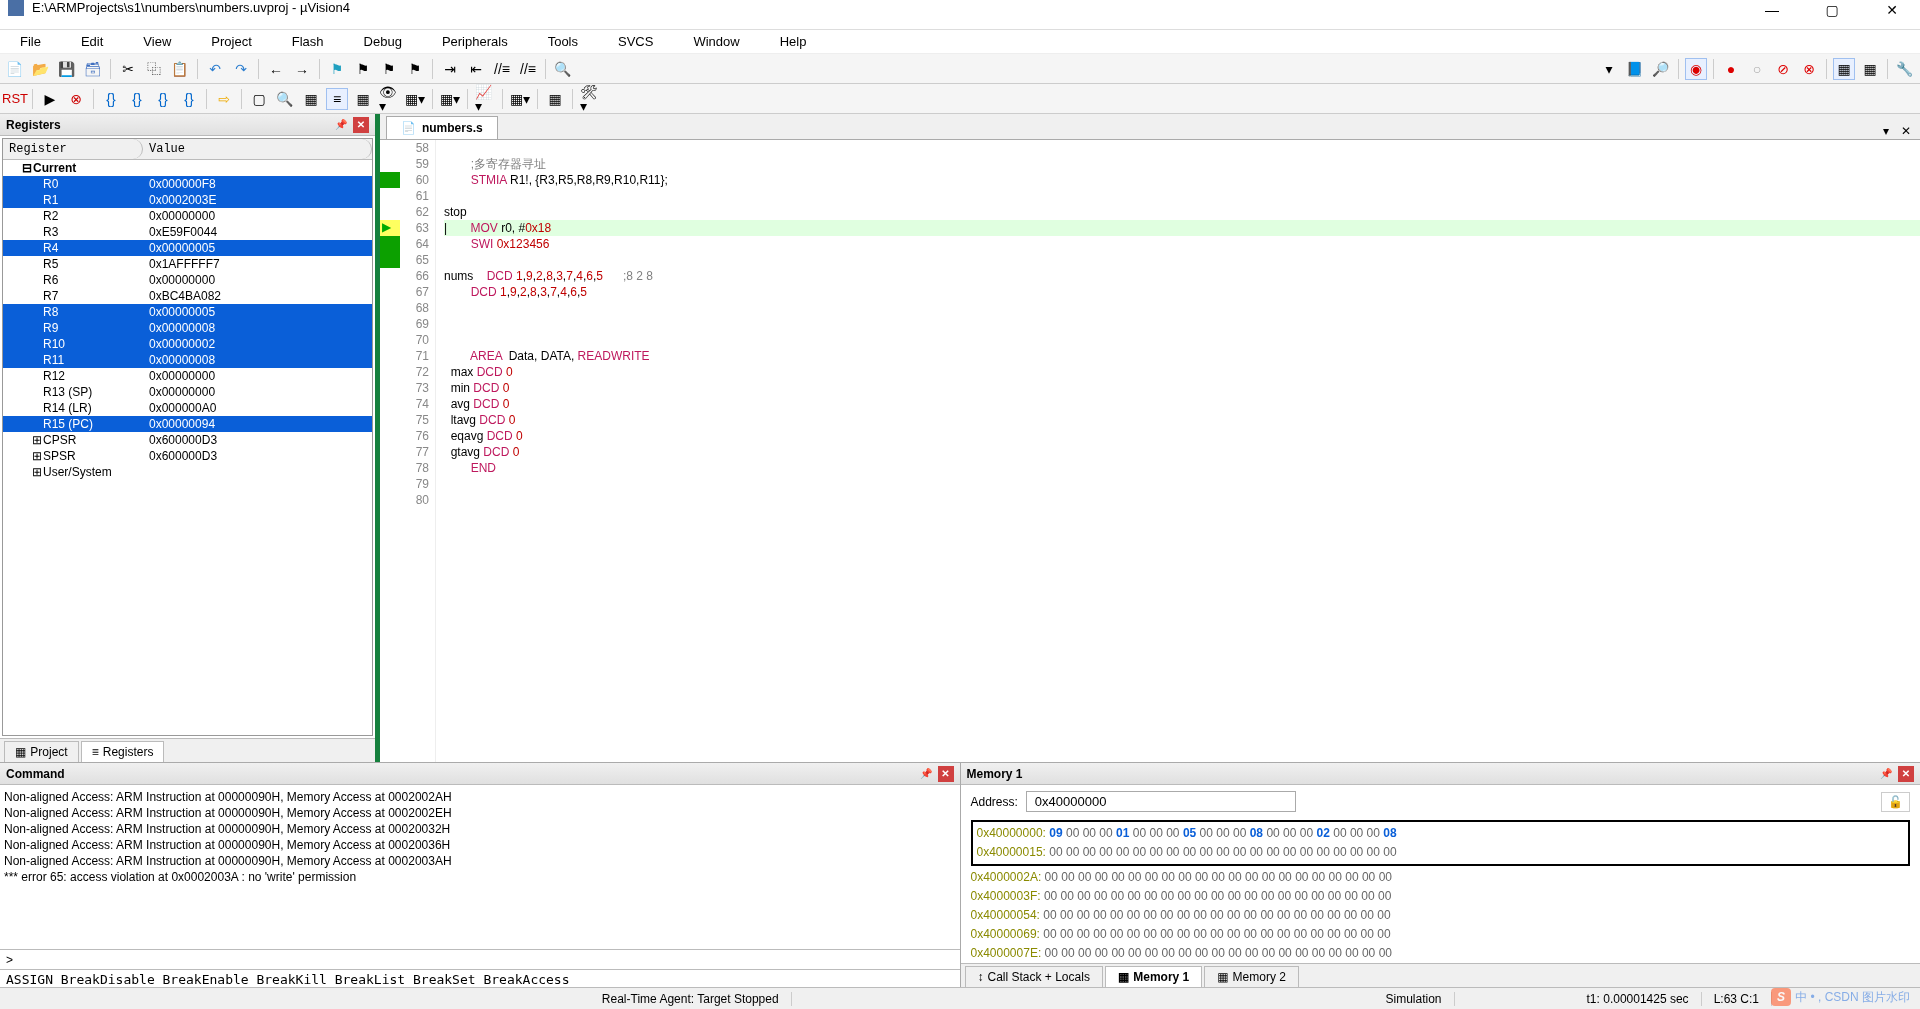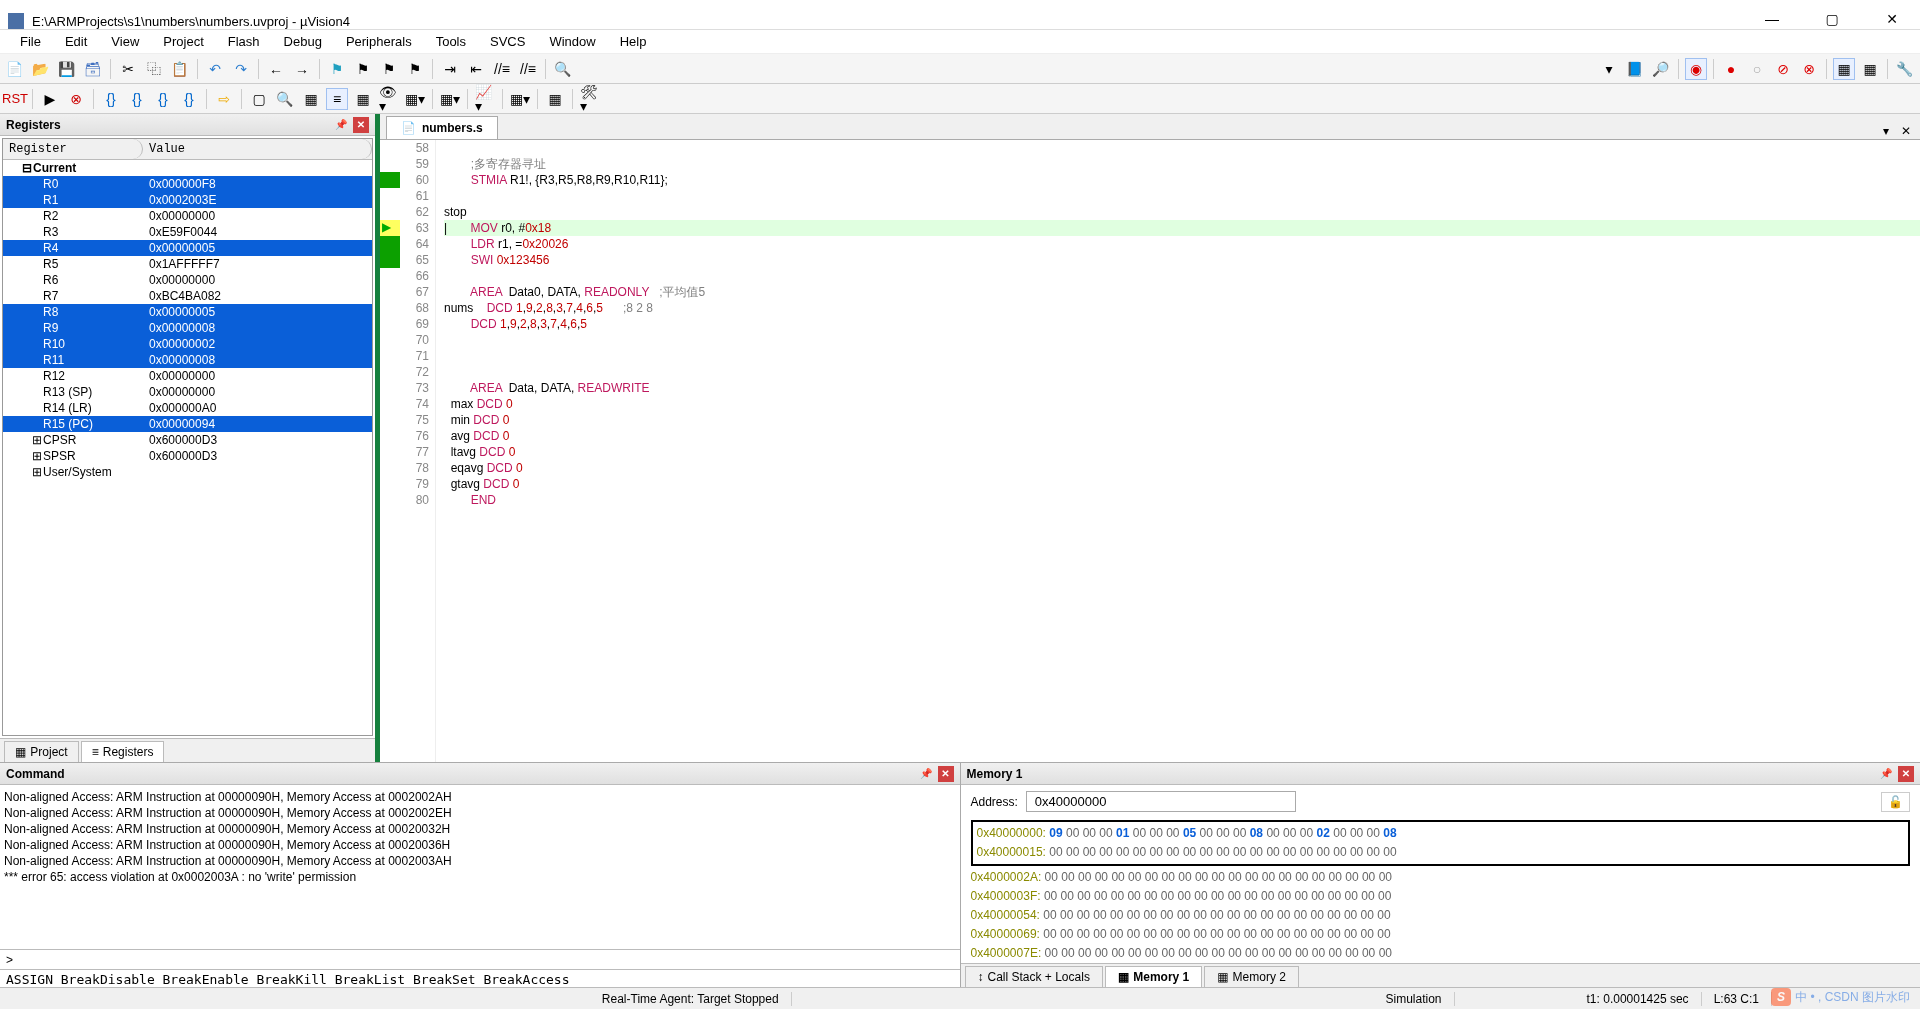--- a/index.html
+++ b/index.html
@@ -1,22 +1,22 @@
 <!DOCTYPE html>
 <html><head>
 <meta charset="utf-8">
 <style>
 * { margin:0; padding:0; box-sizing:border-box; font-family:"Segoe UI",Tahoma,sans-serif; font-size:12px; }
 body { background:#fff; width:1920px; height:1009px; overflow:hidden; }
-.titlebar { height:30px; background:#fff; display:flex; align-items:flex-end; padding:0 8px; border-bottom:1px solid #ddd; }
+.titlebar { height:30px; background:#fff; display:flex; align-items:flex-start; padding:0 8px; border-bottom:1px solid #ddd; }
 .titlebar .icon { width:16px; height:16px; background:#4a6fa5; margin-right:8px; display:inline-block; }
 .titlebar .title { font-size:13px; flex:1; }
 .winbtns { display:flex; gap:20px; align-items:center; }
 .winbtn { width:40px; height:20px; display:flex; align-items:center; justify-content:center; font-size:14px; }
-.menubar { height:24px; background:#fff; display:flex; align-items:center; padding:0 10px; gap:4px; border-bottom:1px solid #eee;}
+.menubar { height:24px; background:#fff; display:flex; align-items:center; padding:0 10px; gap:20px; border-bottom:1px solid #eee;}
 .menubar .menuitem { padding:2px 10px; font-size:13px; }
 .toolbar { height:30px; background:#f5f5f5; border-bottom:1px solid #ccc; display:flex; align-items:center; padding:2px 4px; gap:4px; }
 .tbtn { width:22px; height:22px; display:inline-flex; align-items:center; justify-content:center; border:1px solid transparent; }
 .tsep { width:1px; height:20px; background:#ccc; margin:0 2px; }
 .ticon { font-size:14px; line-height:1; }
 .main { display:flex; height:calc(100% - 30px - 24px - 30px - 30px - 225px - 22px); }
 .left-panel { width:380px; border-right:5px solid #15803d; display:flex; flex-direction:column; }
 .panel-header { background:linear-gradient(#f0f0f0,#e0e0e0); height:22px; display:flex; align-items:center; padding:0 6px; border-bottom:1px solid #bbb; font-weight:bold; }
 .panel-header .spacer { flex:1; }
 .panel-header .pbtn { width:16px; height:16px; margin-left:3px; display:inline-flex; align-items:center; justify-content:center; font-size:10px; }
@@ -451,24 +451,22 @@
           <div>79</div>
           <div>80</div>
         </div>
       <div class="code" id="code">
           <div>&nbsp;</div>
           <div>        <span class="cmt">;多寄存器寻址</span></div>
           <div>        <span class="kw">STMIA</span> R1!, {R3,R5,R8,R9,R10,R11};</div>
           <div>&nbsp;</div>
           <div>stop</div>
           <div class="cur-line">|       <span class="kw">MOV</span> r0, #<span class="num">0x18</span></div>
-          <div>        <span class="kw">LDR</span> r1, =<span class="num">0x20026</span></div>
           <div>        <span class="kw">SWI</span> <span class="num">0x123456</span></div>
           <div>&nbsp;</div>
-          <div>        <span class="kw">AREA</span>  Data0, DATA, <span class="kw">READONLY</span>   <span class="cmt">;平均值5</span></div>
           <div>nums    <span class="kw">DCD</span> <span class="num">1</span>,<span class="num">9</span>,<span class="num">2</span>,<span class="num">8</span>,<span class="num">3</span>,<span class="num">7</span>,<span class="num">4</span>,<span class="num">6</span>,<span class="num">5</span>      <span class="cmt">;8 2 8</span></div>
           <div>        <span class="kw">DCD</span> <span class="num">1</span>,<span class="num">9</span>,<span class="num">2</span>,<span class="num">8</span>,<span class="num">3</span>,<span class="num">7</span>,<span class="num">4</span>,<span class="num">6</span>,<span class="num">5</span></div>
           <div>&nbsp;</div>
           <div>&nbsp;</div>
           <div>&nbsp;</div>
           <div>        <span class="kw">AREA</span>  Data, DATA, <span class="kw">READWRITE</span></div>
           <div>  max <span class="kw">DCD</span> <span class="num">0</span></div>
           <div>  min <span class="kw">DCD</span> <span class="num">0</span></div>
           <div>  avg <span class="kw">DCD</span> <span class="num">0</span></div>
           <div>  ltavg <span class="kw">DCD</span> <span class="num">0</span></div>

